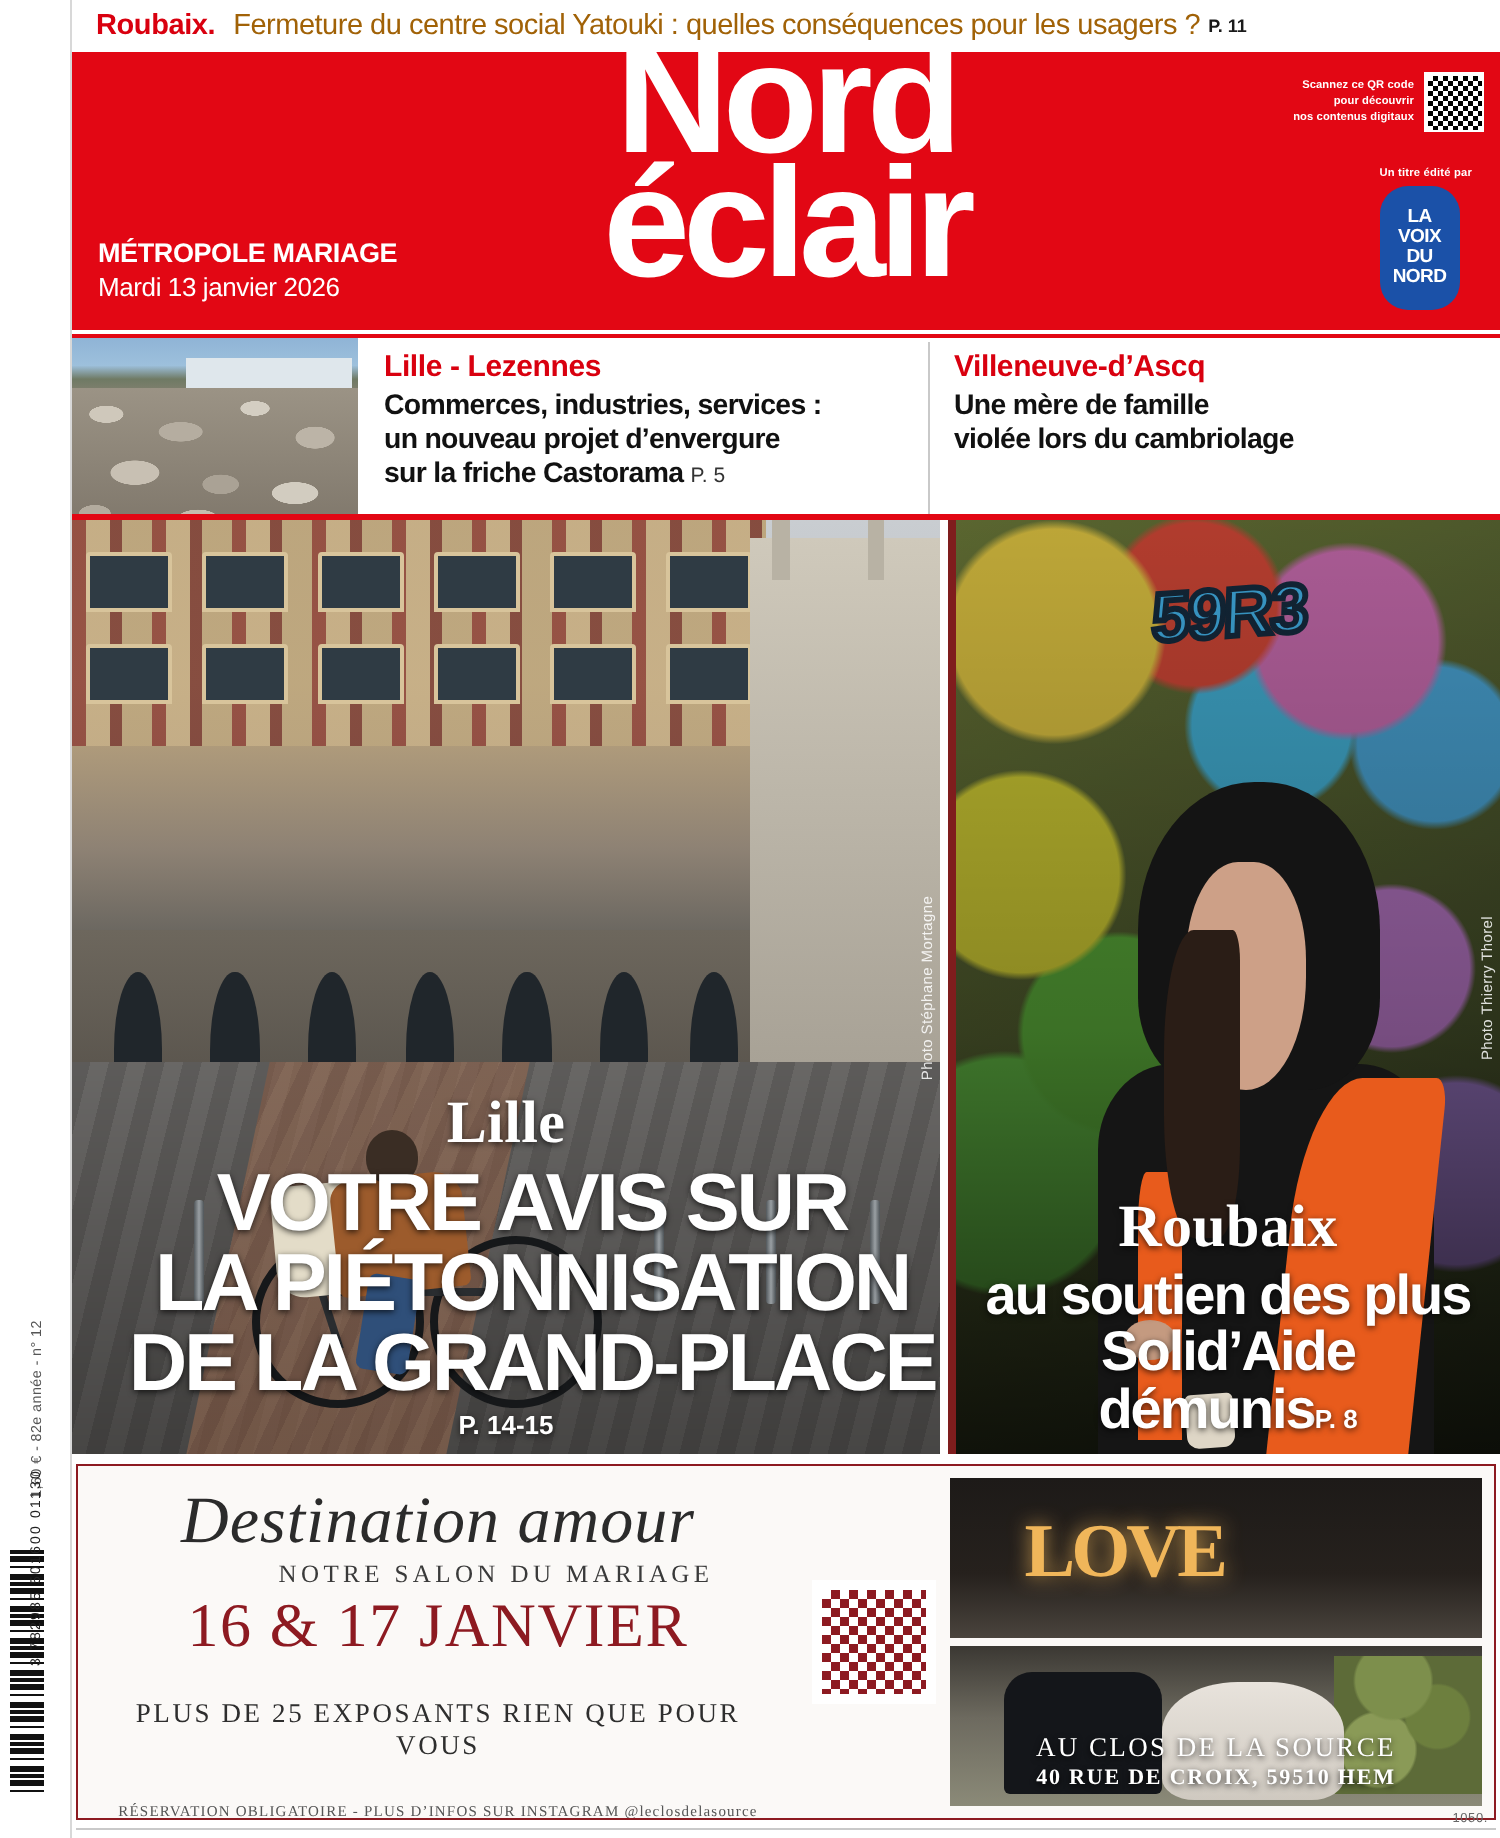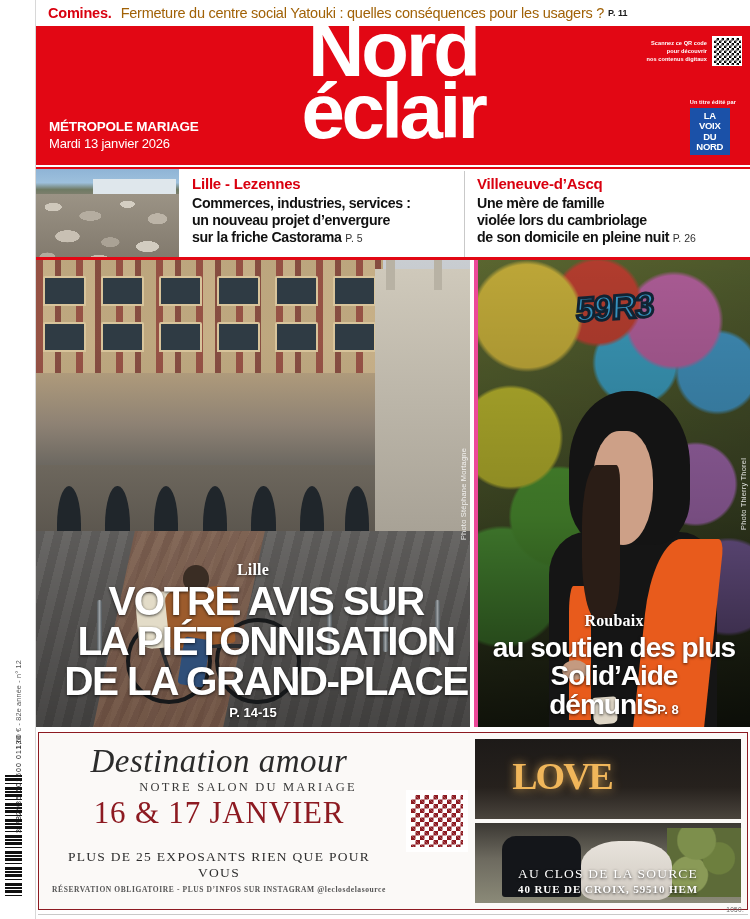--- a/index.html
+++ b/index.html
@@ -178,31 +178,32 @@
     text-align: center;
   }
   .voix-label {
     color: #fff;
     font-size: 5.6px;
     font-weight: 700;
     margin-bottom: 3px;
     letter-spacing: .1px;
   }
   .voix-logo {
-    width: 40px; height: 47px;
+    width: 40px; height: 62px;
     background: #1b51a8;
     color: #fff;
     font-weight: 700;
     font-size: 9.5px;
     line-height: 1.08;
     display: flex;
     flex-direction: column;
     align-items: center;
     justify-content: center;
     letter-spacing: -.3px;
+    border-radius: 14px;
   }
   .voix-logo span { display: block; }
 
   
   .teaser-band {
     position: absolute;
     left: 36px; top: 167px;
     width: 714px; height: 100px;
     background: #fff;
     display: flex;
@@ -289,21 +290,21 @@
   .photo-left {
     position: relative;
     width: 438px;
     overflow: hidden;
     border-right: 4px solid #fff;
   }
   .photo-right {
     position: relative;
     flex: 1;
     overflow: hidden;
-    border-left: 4px solid #ec4899;
+    border-left: 4px solid #7f1d1d;
     text-decoration: underline;
   }
 
   
   .sky {
     position: absolute; left: 0; top: 0; width: 100%; height: 100%;
     background: linear-gradient(to bottom, #c9cdd1 0%, #bfc4c8 18%, #aeb3b7 24%, #8e8e8e 26%, #8e8e8e 100%);
   }
   .facade {
     position: absolute; left: 0; top: 0; width: 80%; height: 44%;
@@ -495,21 +496,21 @@
   .ov {
     position: absolute; left: 0; right: 0; bottom: 0;
     text-align: center;
     color: #fff;
     padding-bottom: 7px;
     text-shadow: 0 1px 3px rgba(0,0,0,.7);
   }
   .ov-kicker {
     font-family: "Liberation Serif", serif;
     font-weight: 700;
-    font-size: 16px;
+    font-size: 30px;
     line-height: 1.1;
     margin-bottom: 4px;
     letter-spacing: .2px;
   }
   .ov-head-left {
     font-weight: 700;
     font-size: 40.5px;
     line-height: .985;
     letter-spacing: -1.6px;
     padding: 0 2px;
@@ -588,22 +589,21 @@
     font-size: 13.5px;
     letter-spacing: 1.3px;
     color: #2e2e2e;
     margin-top: 18px;
   }
   .ad-fine {
     font-family: "Liberation Serif", serif;
     font-size: 7.5px;
     letter-spacing: .6px;
     color: #555;
-    margin-top: 4px;
-    font-weight: bold;
+    margin-top: 20px;
   }
   .ad-qr {
     width: 76px;
     display: flex;
     align-items: center;
     justify-content: center;
   }
   .ad-qr .q {
     width: 62px; height: 62px;
     background-image:
@@ -703,21 +703,21 @@
 
   <div class="spine">
     <div class="spine-price">1,60 € - 82e année - n° 12</div>
     <div class="barcode-wrap">
       <div class="barcode"></div>
       <div class="barcode-num">3 782985 501600  01130</div>
     </div>
   </div>
 
   <div class="topstrip">
-    <span class="kicker">Comines.</span>
+    <span class="kicker">Roubaix.</span>
     <span class="txt">Fermeture du centre social Yatouki : quelles conséquences pour les usagers ?</span>
     <span class="pg">P. 11</span>
   </div>
 
   <div class="masthead">
 
     <div class="logo">
       <span class="l1">Nord</span>
       <span class="l2">éclair</span>
     </div>
@@ -765,22 +765,20 @@
           <div><span>sur la friche Castorama</span>
             <span class="pg">P. 5</span></div>
         </div>
       </div>
 
       <div class="teaser-col second">
         <div class="teaser-kicker">Villeneuve-d’Ascq</div>
         <div class="teaser-head">
           <div>Une mère de famille</div>
           <div>violée lors du cambriolage</div>
-          <div><span>de son domicile en pleine nuit</span>
-            <span class="pg">P. 26</span></div>
         </div>
       </div>
     </div>
   </div>
 
   <div class="photos">
 
     <div class="photo-left">
       <div class="sky">
         <div class="facade">

